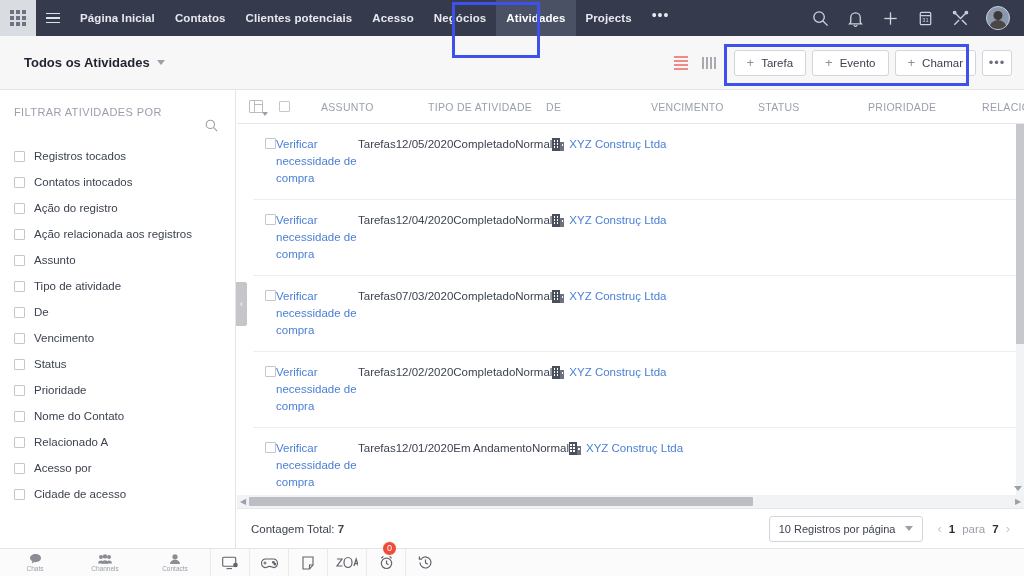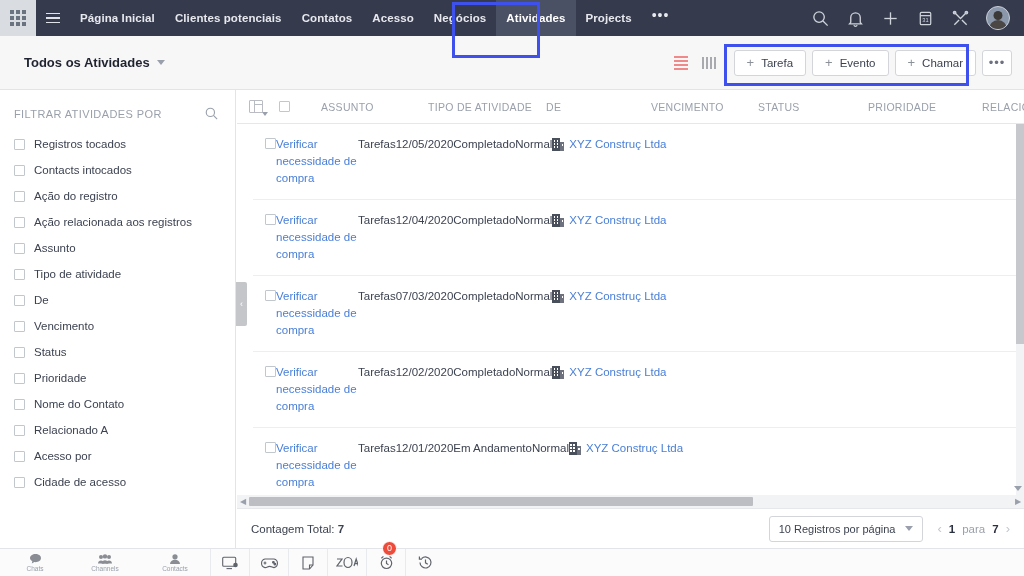--- a/index.html
+++ b/index.html
@@ -92,21 +92,21 @@
   .actions-highlight {
     position: absolute; border: 3px solid #3f51ec; pointer-events: none; z-index: 40;
   }
 
   
   .sidebar {
     position: absolute; top: 90px; left: 0; width: 236px; height: 458px;
     background: #ffffff; border-right: 1px solid #e3e4e8; overflow: hidden;
   }
   .filter-head {
-    display: flex; align-items: center; padding: 16px 16px 10px 14px;
+    display: flex; align-items: flex-start; padding: 16px 16px 10px 14px; flex-direction: column;
   }
   .filter-title { font-size: 11px; color: #9aa0ab; letter-spacing: .4px; }
   .filter-search { margin-left: auto; color:#9aa0ab; cursor:pointer; }
   .filter-search svg { display:block; width:15px; height:15px; }
   .filter-list { padding: 0 0 0 14px; }
   .filter-item {
     display: flex; align-items: center; gap: 9px; height: 26px; cursor: pointer;
   }
   .cb {
     width: 11px; height: 11px; border: 1px solid #c2c6cd; border-radius: 1px;
@@ -252,22 +252,22 @@
           <i></i>
         </div>
     </div>
     <div class="hamburger">
       <span></span>
         <span></span>
         <span></span>
     </div>
     <div class="navitems">
       <div class="navitem">Página Inicial</div>
+      <div class="navitem">Contatos</div>
       <div class="navitem">Clientes potenciais</div>
-      <div class="navitem">Contatos</div>
       <div class="navitem">Acesso</div>
       <div class="navitem">Negócios</div>
       <div class="navitem active" id="tab-atividades">Atividades</div>
       <div class="navitem">Projects</div>
       <div class="navdots">•••</div>
     </div>
     <div class="navright">
       <div class="navicon">
         <svg viewBox="0 0 20 20" fill="none" stroke="currentColor" stroke-width="1.4">
           <circle cx="8.5" cy="8.5" r="5.5"></circle>
@@ -357,21 +357,21 @@
         </svg>
       </div>
     </div>
     <div class="filter-list" id="filter-list">
         <div class="filter-item">
           <div class="cb"></div>
           <div class="filter-label">Registros tocados</div>
         </div>
         <div class="filter-item">
           <div class="cb"></div>
-          <div class="filter-label">Contacts intocados</div>
+          <div class="filter-label">Contatos intocados</div>
         </div>
         <div class="filter-item">
           <div class="cb"></div>
           <div class="filter-label">Ação do registro</div>
         </div>
         <div class="filter-item">
           <div class="cb"></div>
           <div class="filter-label">Ação relacionada aos registros</div>
         </div>
         <div class="filter-item">

